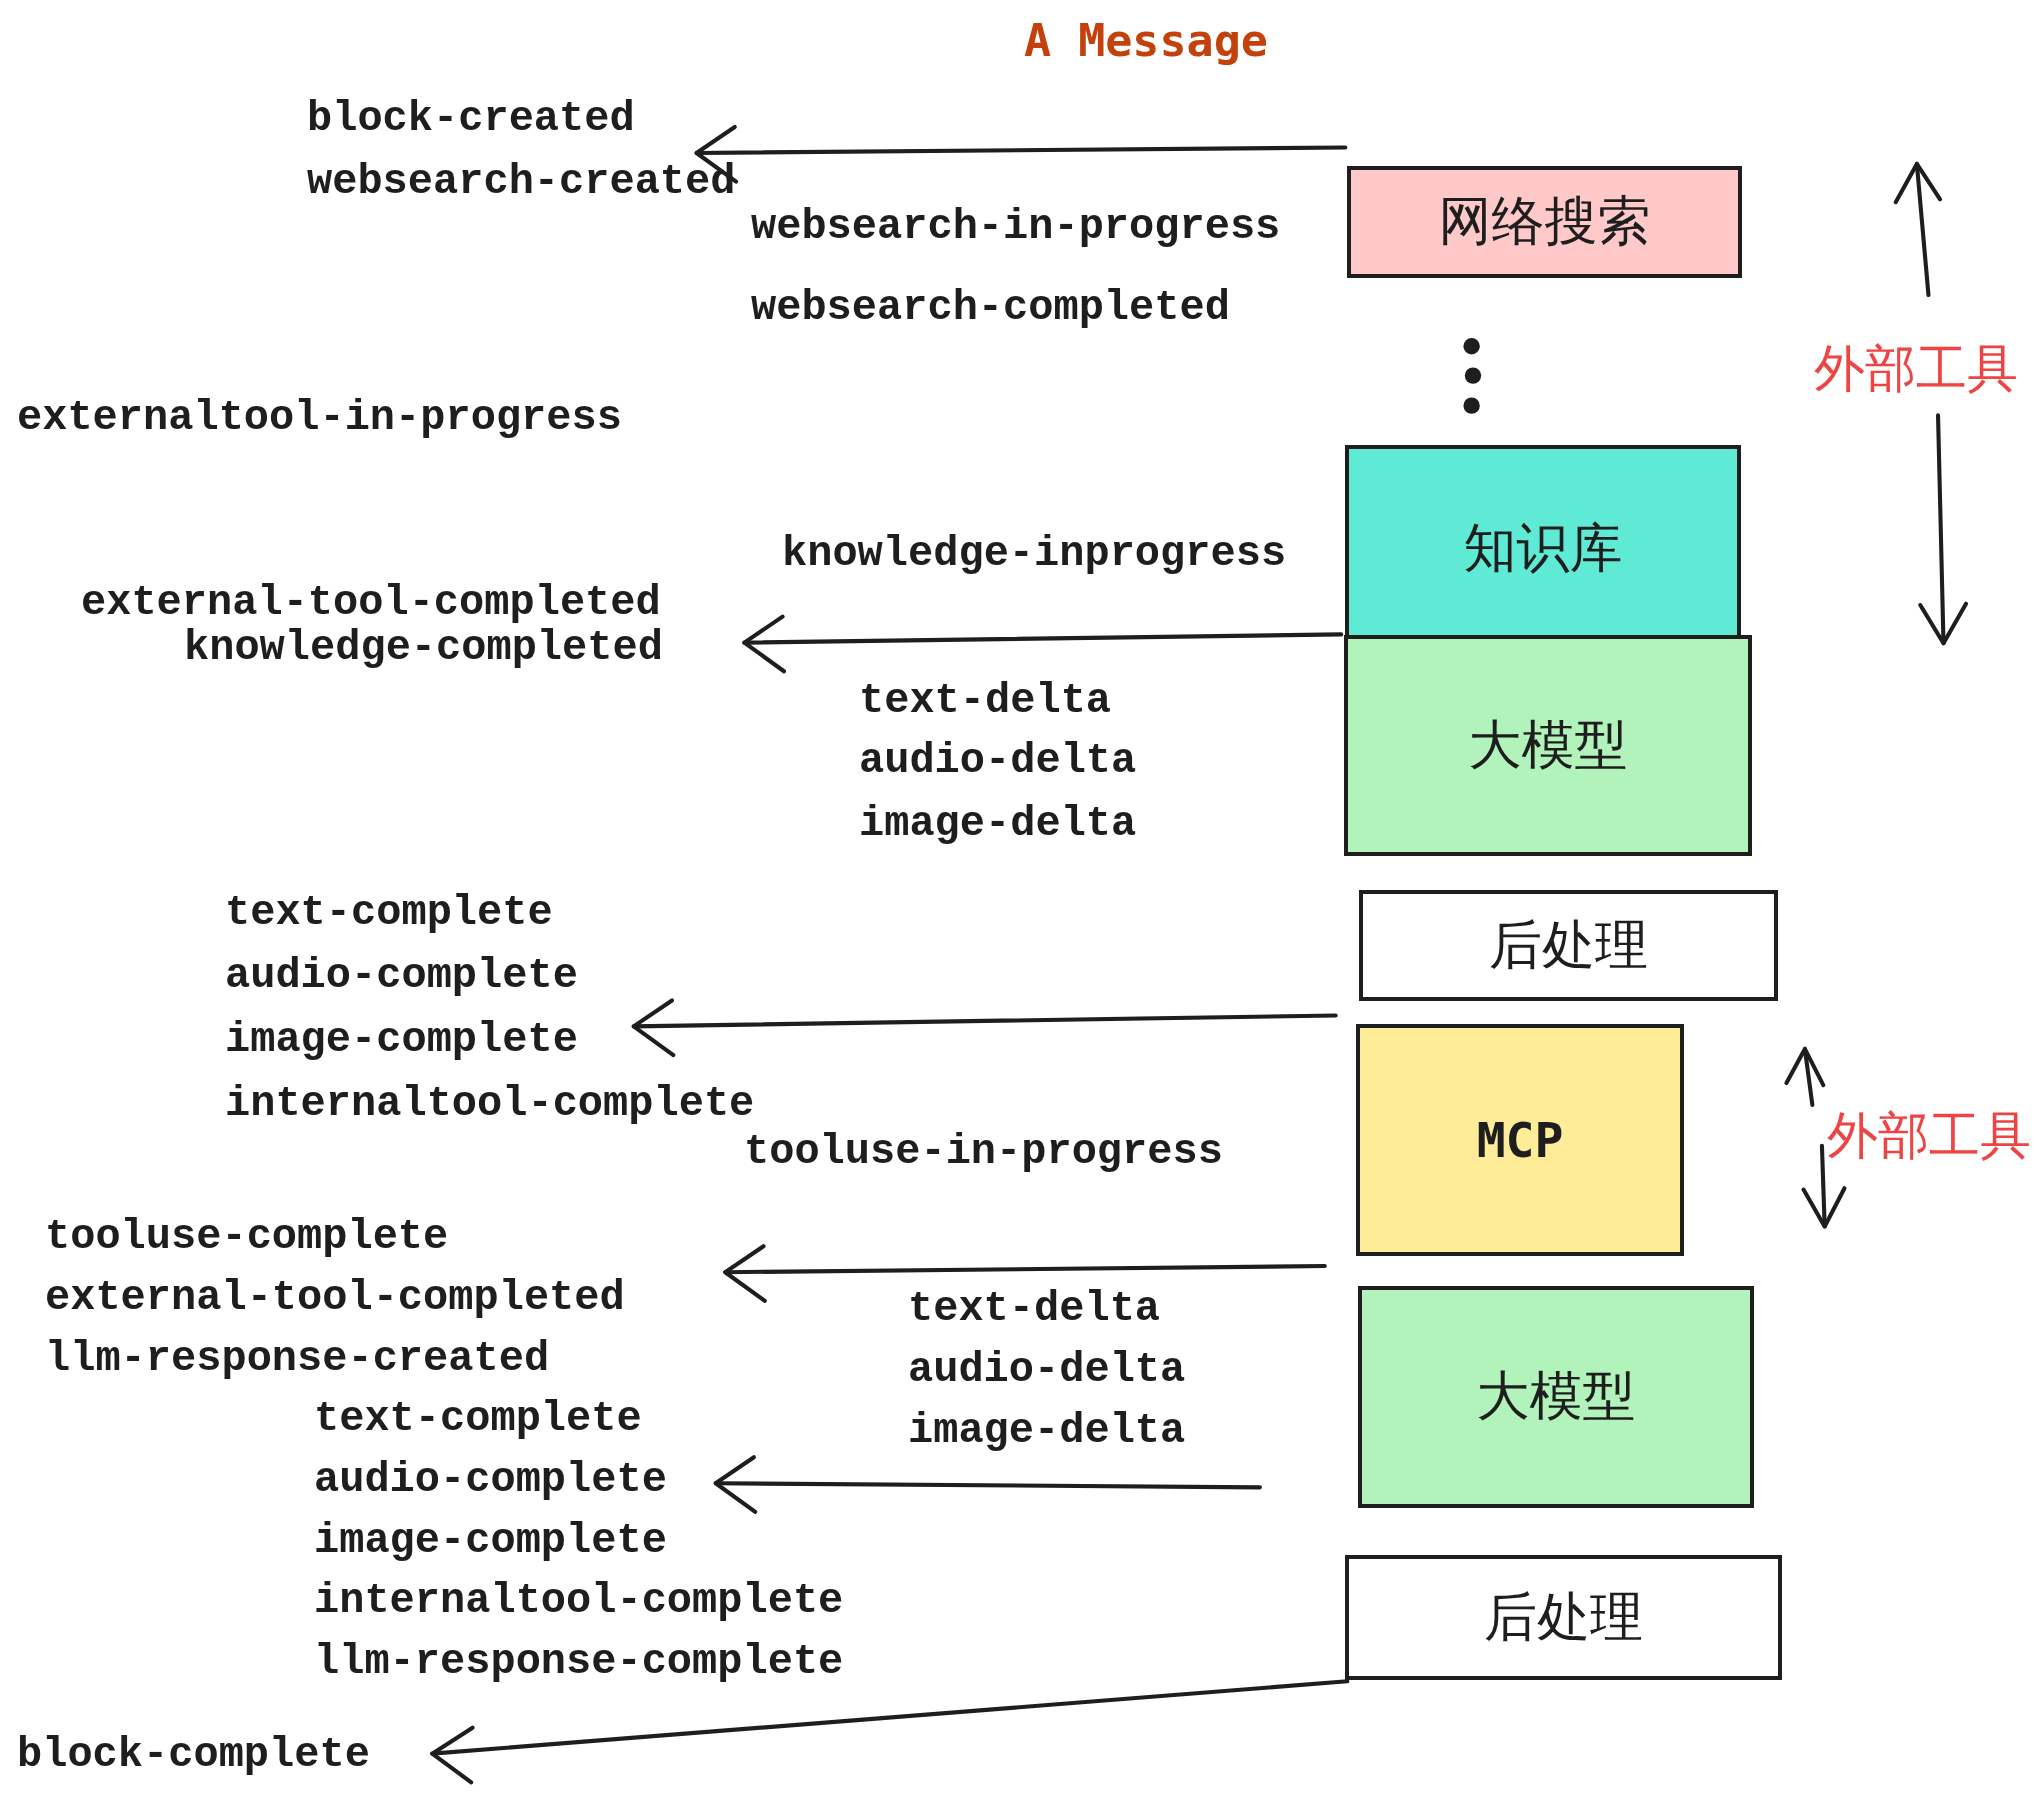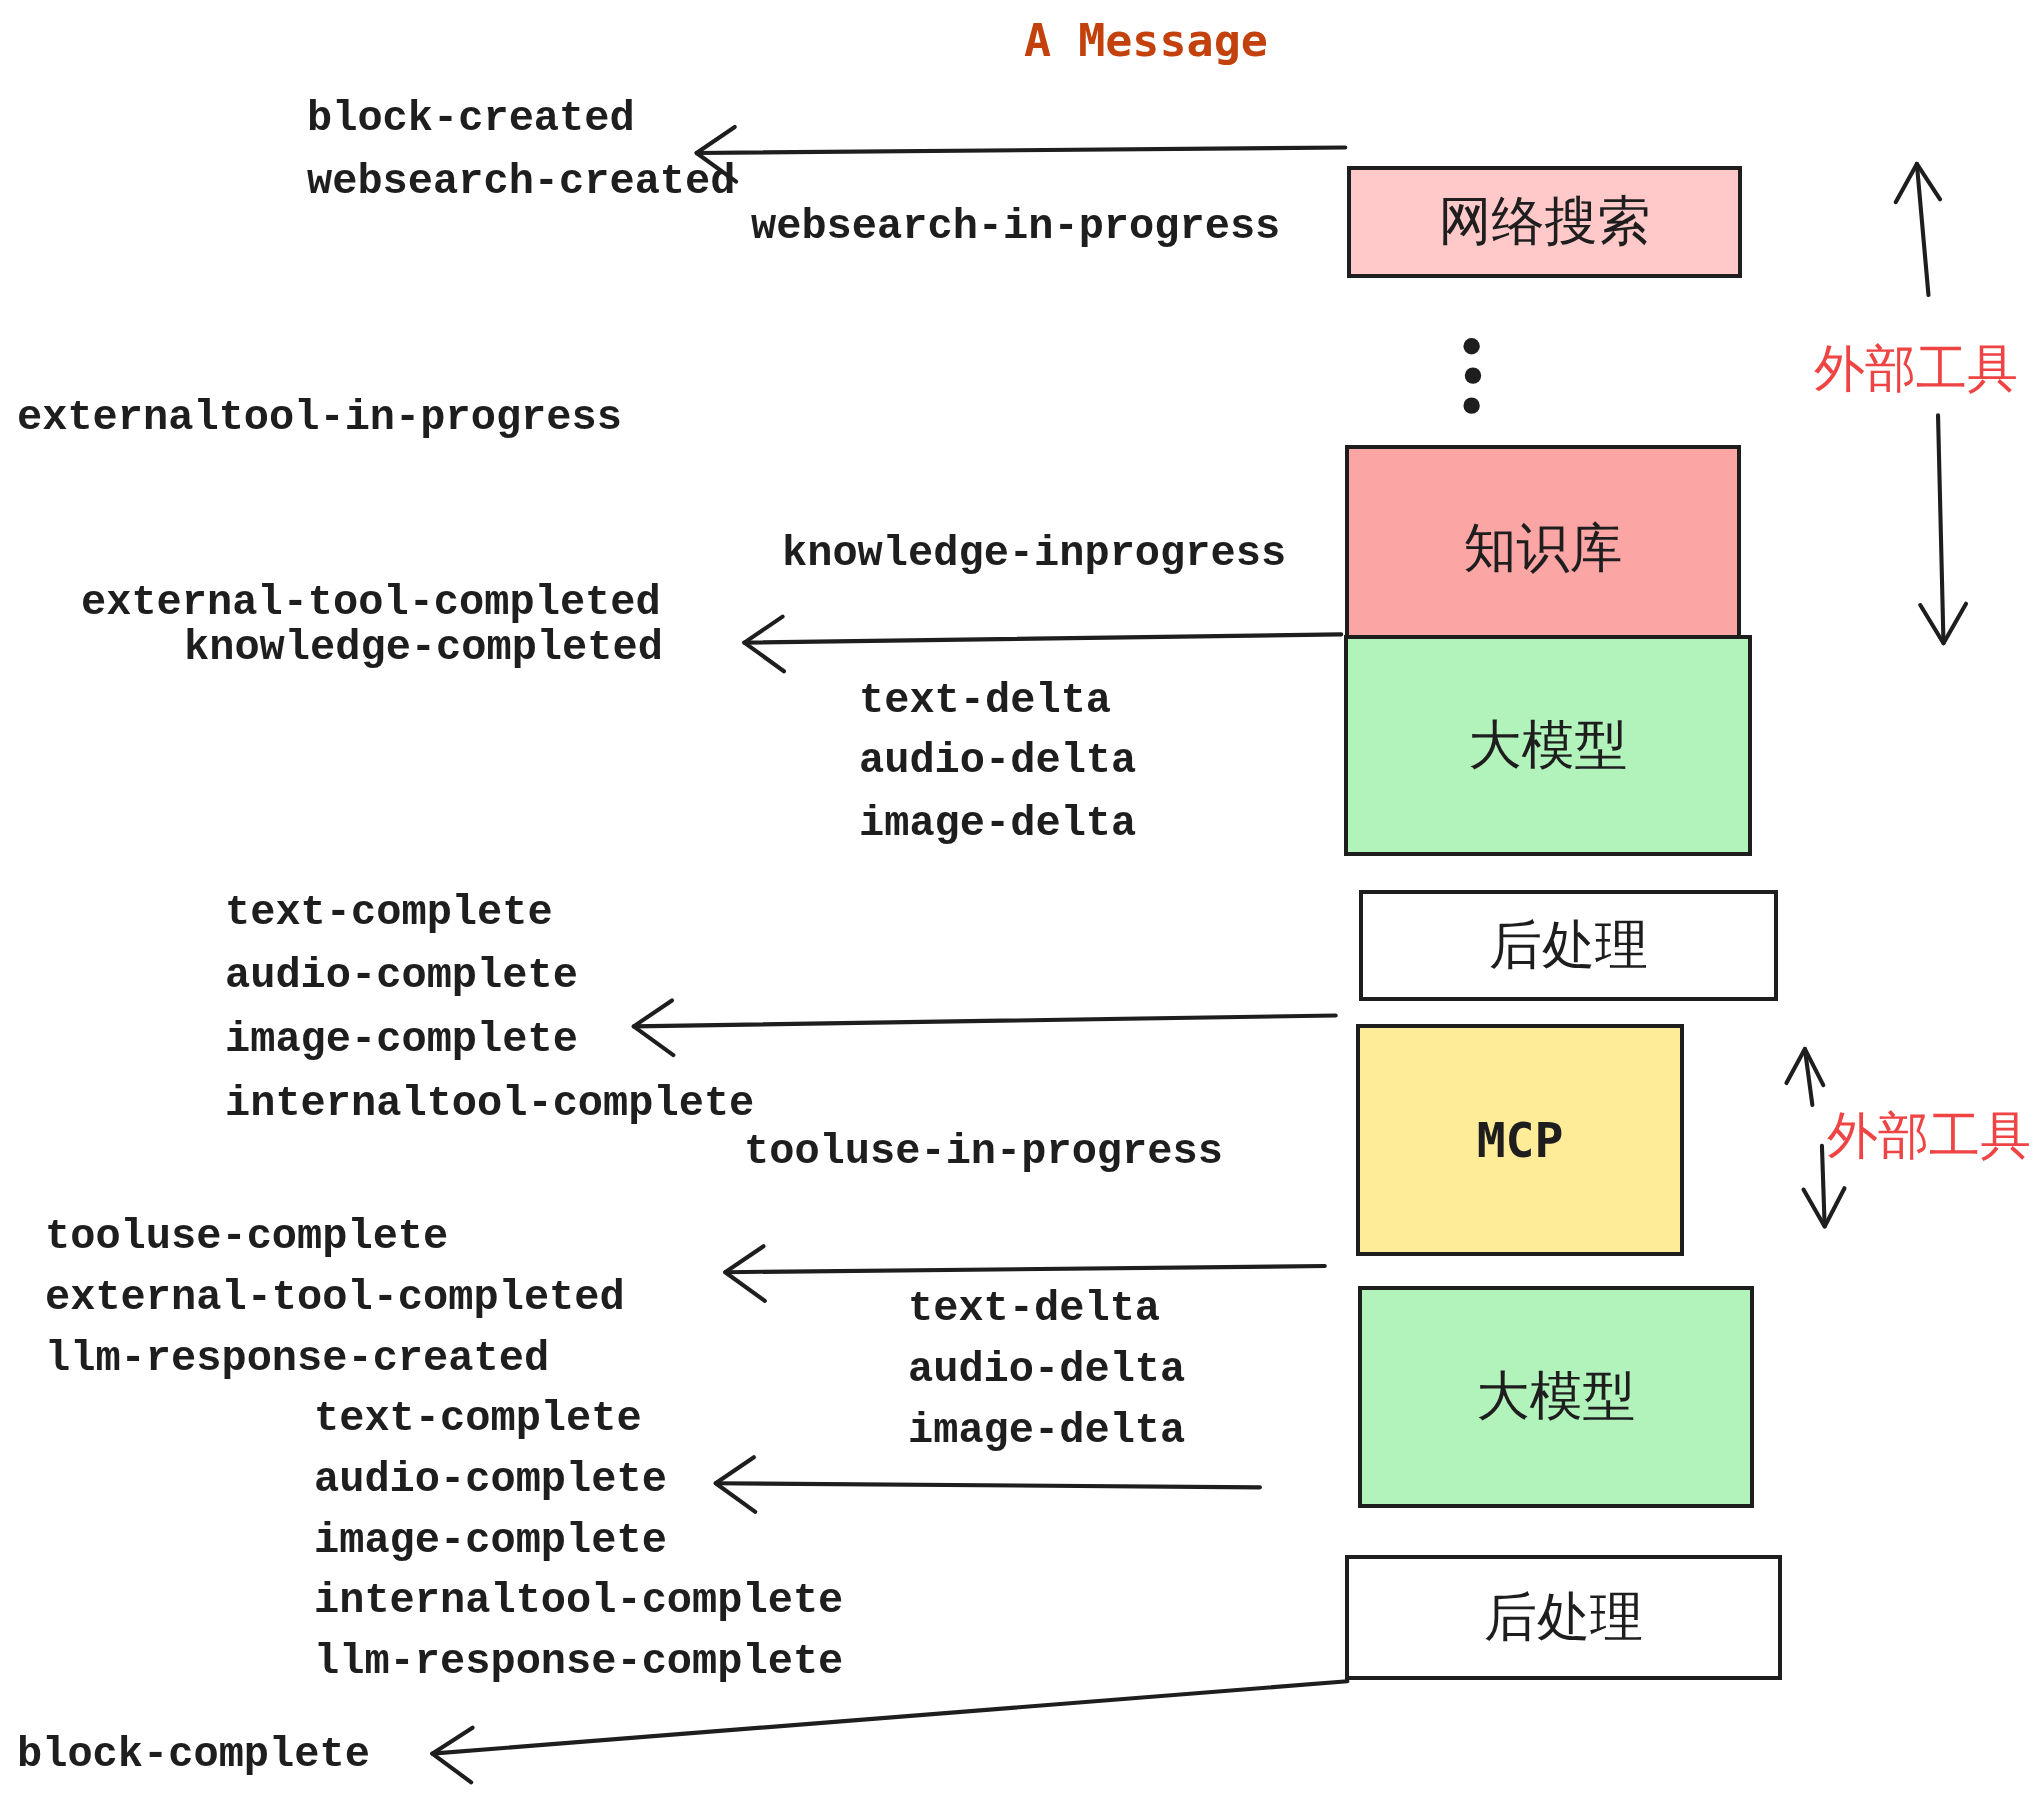--- a/index.html
+++ b/index.html
@@ -21,20 +21,21 @@
 </head>
 <body>
 
 <div id="canvas">
 
   <div class="title" style="left:1024px;top:13.7px">A Message</div>
 
   <div class="ev" style="left:307px;top:89px">block-created</div>
   <div class="ev" style="left:307px;top:152px">websearch-created</div>
   <div class="ev" style="left:751px;top:197px">websearch-in-progress</div>
+  <div class="ev" style="left:751px;top:278px">websearch-completed</div>
   <div class="ev" style="left:17px;top:388px">externaltool-in-progress</div>
   <div class="ev" style="left:782px;top:524px">knowledge-inprogress</div>
   <div class="ev" style="left:81px;top:573px">external-tool-completed</div>
   <div class="ev" style="left:184px;top:618px">knowledge-completed</div>
   <div class="ev" style="left:859px;top:671px">text-delta</div>
   <div class="ev" style="left:859px;top:731px">audio-delta</div>
   <div class="ev" style="left:859px;top:794px">image-delta</div>
   <div class="ev" style="left:225px;top:883px">text-complete</div>
   <div class="ev" style="left:225px;top:946px">audio-complete</div>
   <div class="ev" style="left:225px;top:1010px">image-complete</div>
@@ -50,21 +51,21 @@
   <div class="ev" style="left:314px;top:1632px">llm-response-complete</div>
   <div class="ev" style="left:908px;top:1279px">text-delta</div>
   <div class="ev" style="left:908px;top:1340px">audio-delta</div>
   <div class="ev" style="left:908px;top:1401px">image-delta</div>
   <div class="ev" style="left:17px;top:1725px">block-complete</div>
 
   <div class="box" style="left:1347px;top:166px;width:395px;height:112px;background:#ffc9c9">
     <span class="lbl">网络搜索</span>
   </div>
 
-  <div class="box" style="left:1345px;top:445px;width:396px;height:208px;background:#fca5a5">
+  <div class="box" style="left:1345px;top:445px;width:396px;height:208px;background:#5eead4">
     <span class="lbl">知识库</span>
   </div>
 
   <div class="box" style="left:1344px;top:635px;width:408px;height:221px;background:#b2f2bb">
     <span class="lbl">大模型</span>
   </div>
 
   <div class="box" style="left:1359px;top:890px;width:419px;height:111px;background:#ffffff">
     <span class="lbl">后处理</span>
   </div>

